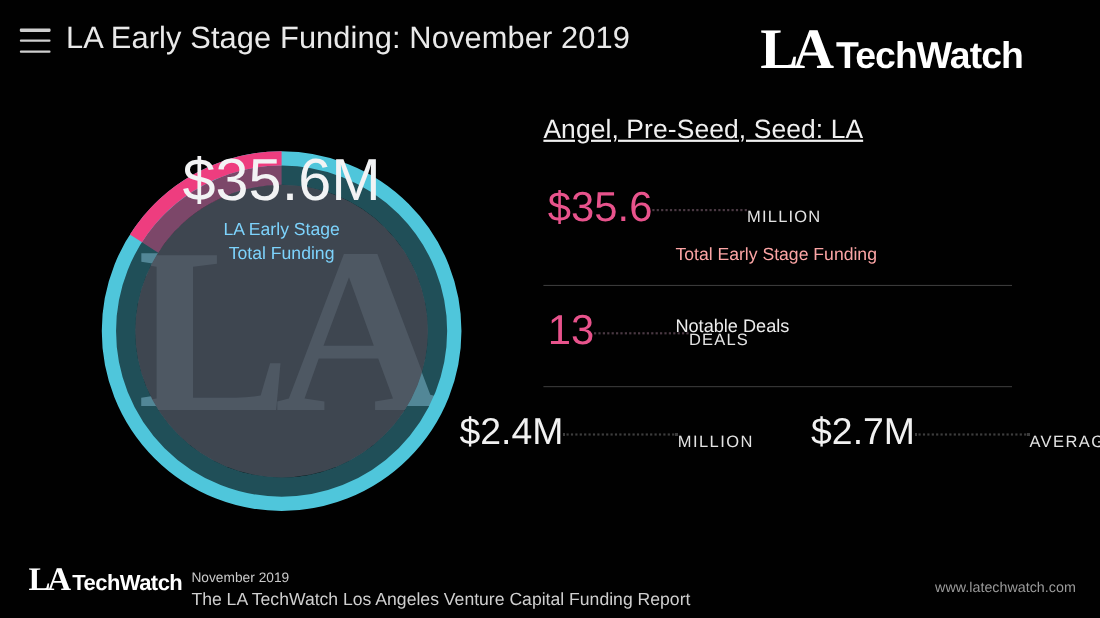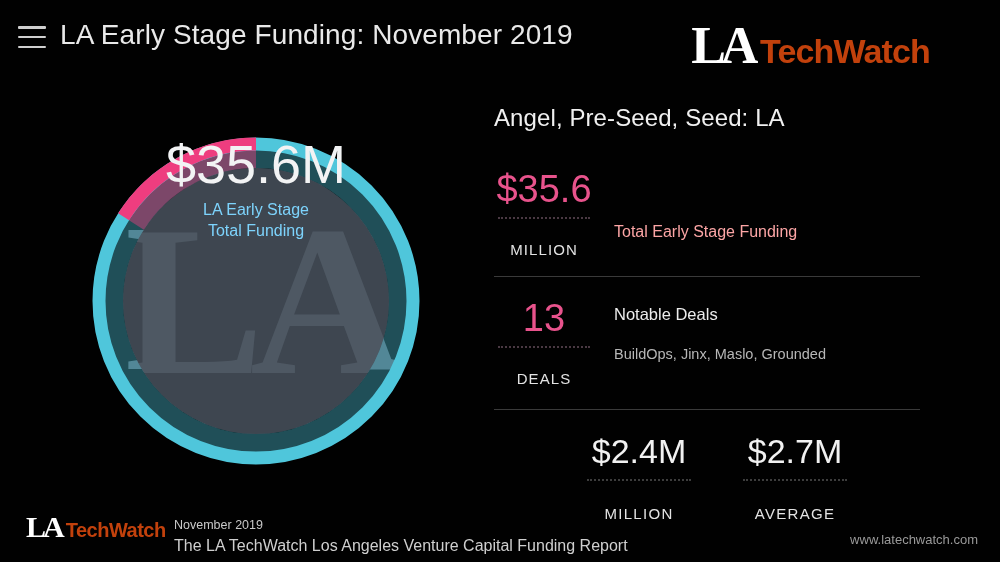--- a/index.html
+++ b/index.html
@@ -58,21 +58,21 @@
   }
   .logo-la {
     font-family: "Liberation Serif", serif;
     font-weight: 700;
     color: #ffffff;
     letter-spacing: -0.10em;
   }
   .logo-tw {
     font-family: "Liberation Sans", sans-serif;
     font-weight: 700;
-    color: #c2410c;
+    color: #ffffff;
     letter-spacing: -0.025em;
   }
   #header-logo {
     position: absolute;
     right: 22px; top: 16px;
   }
   #header-logo .logo-la { font-size: 52px; }
   #header-logo .logo-tw { font-size: 34px; margin-left: 7px; }
 
   
@@ -112,37 +112,37 @@
     position: absolute;
     left: 494px; top: 104px;
     width: 426px;
   }
   #panel-heading {
     font-size: 24px;
     color: #f0f0f0;
     font-weight: 400;
     margin: 0 0 38px 0;
     letter-spacing: 0.1px;
+    text-decoration: underline;
   }
 
   .divider {
     height: 1px;
     background: #3a3a3a;
     width: 426px;
   }
 
   .stat-row {
     display: flex;
     align-items: flex-start;
   }
 
   
   .metric {
     display: flex;
-    flex-direction: column;
     align-items: center;
     text-align: right;
   }
   .metric-num {
     font-size: 38px;
     font-weight: 400;
     line-height: 1;
     white-space: nowrap;
   }
   .metric-num.pink { color: #e8538c; }
@@ -224,21 +224,21 @@
   #footer-date {
     font-size: 12.5px;
     color: #c9c9c9;
   }
   #footer-report {
     font-size: 16px;
     color: #cfcfcf;
   }
   #footer-url {
     position: absolute;
-    right: 22px; top: 36px;
+    right: 22px; top: 30px;
     font-size: 13px;
     color: #9a9a9a;
   }
 </style>
 </head>
 <body>
 
 <div id="slide">
 
   <div id="header">
@@ -306,21 +306,20 @@
     <div class="divider"></div>
 
     <div id="deals-row" class="stat-row">
       <div id="deals-metric" class="metric">
         <div class="metric-num pink">13</div>
         <div class="metric-dots"></div>
         <div class="metric-unit">DEALS</div>
       </div>
       <div id="deals-text">
         <div id="deals-title">Notable Deals</div>
-        <div id="deals-list">BuildOps, Jinx, Maslo, Grounded</div>
       </div>
     </div>
 
     <div class="divider"></div>
 
     <div id="mm-row">
       <div class="metric">
         <div class="metric-num white">$2.4M</div>
         <div class="metric-dots"></div>
         <div class="metric-unit">MILLION</div>

